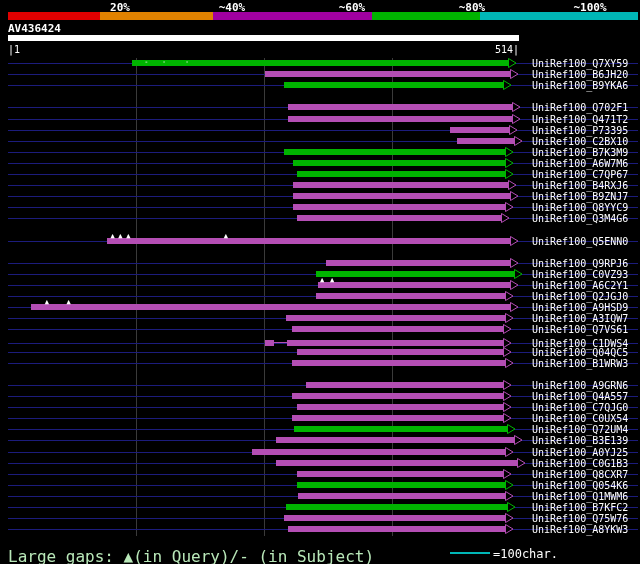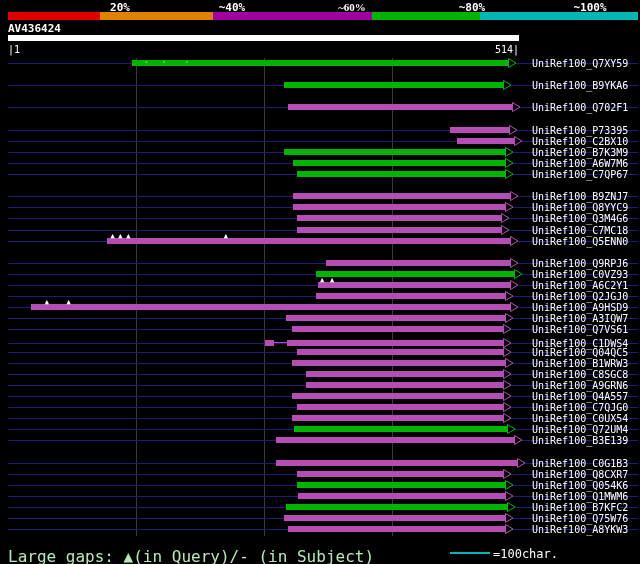--- a/index.html
+++ b/index.html
@@ -36,21 +36,21 @@
 <div class="screen">
 
   <div id="key">
       <div class="key-seg" style="left: 8px; width: 92px; background: rgb(224, 0, 0);"></div>
       <div class="key-seg" style="left: 100px; width: 113px; background: rgb(224, 130, 0);"></div>
       <div class="key-seg" style="left: 213px; width: 159px; background: rgb(160, 0, 160);"></div>
       <div class="key-seg" style="left: 372px; width: 108px; background: rgb(0, 180, 0);"></div>
       <div class="key-seg" style="left: 480px; width: 158px; background: rgb(0, 182, 182);"></div>
       <div class="key-label" style="left: 120px;">20%</div>
       <div class="key-label" style="left: 232px;">~40%</div>
-      <div class="key-label" style="left: 352px; font-family: Liberation Serif, serif;">~60%</div>
+      <div class="key-label" style="left: 352px;">~60%</div>
       <div class="key-label" style="left: 472px;">~80%</div>
       <div class="key-label" style="left: 590px;">~100%</div>
     </div>
 
   <div class="query-name">AV436424</div>
   <div class="query-bar"></div>
   <div class="ruler-left">|1</div>
   <div class="ruler-right">514|</div>
 
   <div id="plot">
@@ -61,36 +61,52 @@
         <div class="row-line" style="background: rgb(28, 28, 124);"></div>
         <div class="seg" style="left: 132.3px; width: 375.8px; background: rgb(0, 180, 0);"></div>
         <svg width="9" height="10" class="arrow" style="left: 508.1px;">
           <path d="M0.5,0.5 L8,5 L0.5,9.5 Z" fill="#000" stroke="#00b400"></path>
         </svg>
         <div class="mark" style="left: 144.2px; top: 1px;">-</div>
         <div class="mark" style="left: 162.1px; top: 1px;">-</div>
         <div class="mark" style="left: 184.9px; top: 1px;">-</div>
         <div class="subj-label">UniRef100_Q7XY59</div>
       </div>
+      <div class="row" style="top: 11.1px;">
+        <div class="row-line" style="background: rgb(28, 28, 124);"></div>
+        <div class="seg" style="left: 264.5px; width: 245.6px; background: rgb(180, 78, 180);"></div>
+        <svg width="9" height="10" class="arrow" style="left: 510.1px;">
+          <path d="M0.5,0.5 L8,5 L0.5,9.5 Z" fill="#000" stroke="#b44eb4"></path>
+        </svg>
+        <div class="subj-label">UniRef100_B6JH20</div>
+      </div>
       <div class="row" style="top: 22.2px;">
         <div class="row-line" style="background: rgb(28, 28, 124);"></div>
         <div class="seg" style="left: 284.4px; width: 218.7px; background: rgb(0, 180, 0);"></div>
         <svg width="9" height="10" class="arrow" style="left: 503.1px;">
           <path d="M0.5,0.5 L8,5 L0.5,9.5 Z" fill="#000" stroke="#00b400"></path>
         </svg>
         <div class="subj-label">UniRef100_B9YKA6</div>
       </div>
       <div class="row" style="top: 44.4px;">
         <div class="row-line" style="background: rgb(28, 28, 124);"></div>
         <div class="seg" style="left: 288.4px; width: 223.7px; background: rgb(180, 78, 180);"></div>
         <svg width="9" height="10" class="arrow" style="left: 512px;">
           <path d="M0.5,0.5 L8,5 L0.5,9.5 Z" fill="#000" stroke="#b44eb4"></path>
         </svg>
         <div class="subj-label">UniRef100_Q702F1</div>
       </div>
+      <div class="row" style="top: 55.5px;">
+        <div class="row-line" style="background: rgb(28, 28, 124);"></div>
+        <div class="seg" style="left: 288.4px; width: 223.7px; background: rgb(180, 78, 180);"></div>
+        <svg width="9" height="10" class="arrow" style="left: 512px;">
+          <path d="M0.5,0.5 L8,5 L0.5,9.5 Z" fill="#000" stroke="#b44eb4"></path>
+        </svg>
+        <div class="subj-label">UniRef100_Q471T2</div>
+      </div>
       <div class="row" style="top: 66.6px;">
         <div class="row-line" style="background: rgb(28, 28, 124);"></div>
         <div class="seg" style="left: 450.4px; width: 58.7px; background: rgb(180, 78, 180);"></div>
         <svg width="9" height="10" class="arrow" style="left: 509.1px;">
           <path d="M0.5,0.5 L8,5 L0.5,9.5 Z" fill="#000" stroke="#b44eb4"></path>
         </svg>
         <div class="subj-label">UniRef100_P73395</div>
       </div>
       <div class="row" style="top: 77.7px;">
         <div class="row-line" style="background: rgb(28, 28, 124);"></div>
@@ -117,20 +133,28 @@
         <div class="subj-label">UniRef100_A6W7M6</div>
       </div>
       <div class="row" style="top: 111px;">
         <div class="row-line" style="background: rgb(28, 28, 124);"></div>
         <div class="seg" style="left: 297.3px; width: 207.8px; background: rgb(0, 180, 0);"></div>
         <svg width="9" height="10" class="arrow" style="left: 505.1px;">
           <path d="M0.5,0.5 L8,5 L0.5,9.5 Z" fill="#000" stroke="#00b400"></path>
         </svg>
         <div class="subj-label">UniRef100_C7QP67</div>
       </div>
+      <div class="row" style="top: 122.1px;">
+        <div class="row-line" style="background: rgb(28, 28, 124);"></div>
+        <div class="seg" style="left: 293.3px; width: 214.7px; background: rgb(180, 78, 180);"></div>
+        <svg width="9" height="10" class="arrow" style="left: 508.1px;">
+          <path d="M0.5,0.5 L8,5 L0.5,9.5 Z" fill="#000" stroke="#b44eb4"></path>
+        </svg>
+        <div class="subj-label">UniRef100_B4RXJ6</div>
+      </div>
       <div class="row" style="top: 133.2px;">
         <div class="row-line" style="background: rgb(28, 28, 124);"></div>
         <div class="seg" style="left: 293.3px; width: 216.7px; background: rgb(180, 78, 180);"></div>
         <svg width="9" height="10" class="arrow" style="left: 510.1px;">
           <path d="M0.5,0.5 L8,5 L0.5,9.5 Z" fill="#000" stroke="#b44eb4"></path>
         </svg>
         <div class="subj-label">UniRef100_B9ZNJ7</div>
       </div>
       <div class="row" style="top: 144.3px;">
         <div class="row-line" style="background: rgb(28, 28, 124);"></div>
@@ -140,28 +164,20 @@
         </svg>
         <div class="subj-label">UniRef100_Q8YYC9</div>
       </div>
       <div class="row" style="top: 155.4px;">
         <div class="row-line" style="background: rgb(28, 28, 124);"></div>
         <div class="seg" style="left: 297.3px; width: 203.8px; background: rgb(180, 78, 180);"></div>
         <svg width="9" height="10" class="arrow" style="left: 501.1px;">
           <path d="M0.5,0.5 L8,5 L0.5,9.5 Z" fill="#000" stroke="#b44eb4"></path>
         </svg>
         <div class="subj-label">UniRef100_Q3M4G6</div>
-      </div>
-      <div class="row" style="top: 166.5px;">
-        <div class="row-line" style="background: rgb(28, 28, 124);"></div>
-        <div class="seg" style="left: 297.3px; width: 203.8px; background: rgb(180, 78, 180);"></div>
-        <svg width="9" height="10" class="arrow" style="left: 501.1px;">
-          <path d="M0.5,0.5 L8,5 L0.5,9.5 Z" fill="#000" stroke="#b44eb4"></path>
-        </svg>
-        <div class="subj-label">UniRef100_C7MC18</div>
       </div>
       <div class="row" style="top: 177.6px;">
         <div class="row-line" style="background: rgb(28, 28, 124);"></div>
         <div class="seg" style="left: 107.4px; width: 402.6px; background: rgb(180, 78, 180);"></div>
         <svg width="9" height="10" class="arrow" style="left: 510.1px;">
           <path d="M0.5,0.5 L8,5 L0.5,9.5 Z" fill="#000" stroke="#b44eb4"></path>
         </svg>
         <div class="mark" style="left: 110.4px; top: -3px;">▲</div>
         <div class="mark" style="left: 118.3px; top: -3px;">▲</div>
         <div class="mark" style="left: 126.3px; top: -3px;">▲</div>
@@ -247,28 +263,20 @@
         <div class="subj-label">UniRef100_Q04QC5</div>
       </div>
       <div class="row" style="top: 299.7px;">
         <div class="row-line" style="background: rgb(28, 28, 124);"></div>
         <div class="seg" style="left: 292.3px; width: 212.8px; background: rgb(180, 78, 180);"></div>
         <svg width="9" height="10" class="arrow" style="left: 505.1px;">
           <path d="M0.5,0.5 L8,5 L0.5,9.5 Z" fill="#000" stroke="#b44eb4"></path>
         </svg>
         <div class="subj-label">UniRef100_B1WRW3</div>
       </div>
-      <div class="row" style="top: 310.8px;">
-        <div class="row-line" style="background: rgb(28, 28, 124);"></div>
-        <div class="seg" style="left: 306.2px; width: 196.8px; background: rgb(180, 78, 180);"></div>
-        <svg width="9" height="10" class="arrow" style="left: 503.1px;">
-          <path d="M0.5,0.5 L8,5 L0.5,9.5 Z" fill="#000" stroke="#b44eb4"></path>
-        </svg>
-        <div class="subj-label">UniRef100_C8SGC8</div>
-      </div>
       <div class="row" style="top: 321.9px;">
         <div class="row-line" style="background: rgb(28, 28, 124);"></div>
         <div class="seg" style="left: 306.2px; width: 196.8px; background: rgb(180, 78, 180);"></div>
         <svg width="9" height="10" class="arrow" style="left: 503.1px;">
           <path d="M0.5,0.5 L8,5 L0.5,9.5 Z" fill="#000" stroke="#b44eb4"></path>
         </svg>
         <div class="subj-label">UniRef100_A9GRN6</div>
       </div>
       <div class="row" style="top: 333px;">
         <div class="row-line" style="background: rgb(28, 28, 124);"></div>
@@ -302,20 +310,28 @@
         </svg>
         <div class="subj-label">UniRef100_Q72UM4</div>
       </div>
       <div class="row" style="top: 377.4px;">
         <div class="row-line" style="background: rgb(28, 28, 124);"></div>
         <div class="seg" style="left: 276.4px; width: 237.6px; background: rgb(180, 78, 180);"></div>
         <svg width="9" height="10" class="arrow" style="left: 514px;">
           <path d="M0.5,0.5 L8,5 L0.5,9.5 Z" fill="#000" stroke="#b44eb4"></path>
         </svg>
         <div class="subj-label">UniRef100_B3E139</div>
+      </div>
+      <div class="row" style="top: 388.5px;">
+        <div class="row-line" style="background: rgb(28, 28, 124);"></div>
+        <div class="seg" style="left: 251.6px; width: 253.5px; background: rgb(180, 78, 180);"></div>
+        <svg width="9" height="10" class="arrow" style="left: 505.1px;">
+          <path d="M0.5,0.5 L8,5 L0.5,9.5 Z" fill="#000" stroke="#b44eb4"></path>
+        </svg>
+        <div class="subj-label">UniRef100_A0YJ25</div>
       </div>
       <div class="row" style="top: 399.6px;">
         <div class="row-line" style="background: rgb(28, 28, 124);"></div>
         <div class="seg" style="left: 276.4px; width: 240.6px; background: rgb(180, 78, 180);"></div>
         <svg width="9" height="10" class="arrow" style="left: 517px;">
           <path d="M0.5,0.5 L8,5 L0.5,9.5 Z" fill="#000" stroke="#b44eb4"></path>
         </svg>
         <div class="subj-label">UniRef100_C0G1B3</div>
       </div>
       <div class="row" style="top: 410.7px;">

